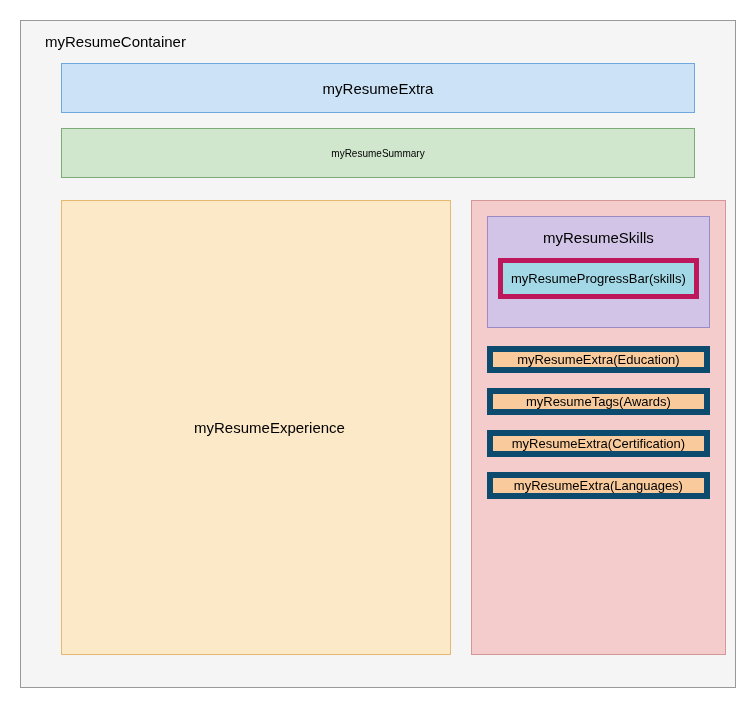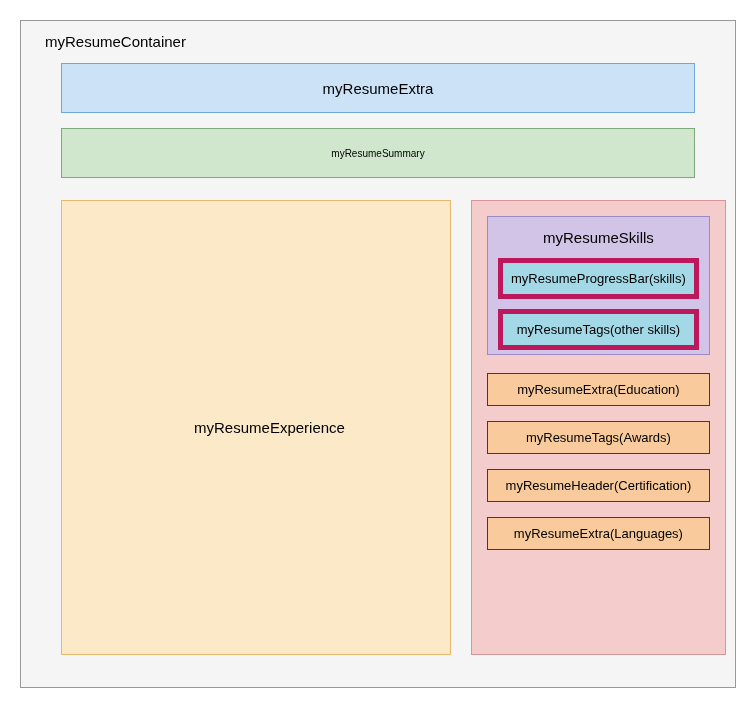--- a/index.html
+++ b/index.html
@@ -67,21 +67,21 @@
       background: #f4cccc;
       border: 1px solid #d49797;
       padding: 15px 15px 15px 15px;
       display: flex;
       flex-direction: column;
       gap: 18px;
     }
     .skills {
       background: #d1c4e6;
       border: 1px solid #9c89c5;
-      padding: 10px 10px 4px 10px;
+      padding: 10px 10px 28px 10px;
       display: flex;
       flex-direction: column;
       gap: 10px;
     }
     .skills-label {
       text-align: center;
       font-size: 15px;
       padding: 2px 0 2px 0;
     }
     .skills-item {
@@ -91,22 +91,21 @@
       text-align: center;
       font-size: 13px;
     }
     .extras {
       display: flex;
       flex-direction: column;
       gap: 15px;
     }
     .extra {
       background: #f9cb9c;
-      border: 1px solid #0c4a6e;
-      padding: 8px;
+      border: 6px solid #0c4a6e;
       text-align: center;
       font-size: 13px;
     }
   </style>
 </head>
 <body>
 
 <div class="container">
   <div class="container-label">myResumeContainer</div>
 
@@ -120,24 +119,23 @@
 
   <div class="main">
     <div class="experience">
       <span>myResumeExperience</span>
     </div>
 
     <div class="sidebar">
       <div class="skills">
         <div class="skills-label">myResumeSkills</div>
         <div class="skills-item">myResumeProgressBar(skills)</div>
-        <div class="skills-item">myResumeTags(other skills)</div>
       </div>
 
       <div class="extras">
         <div class="extra">myResumeExtra(Education)</div>
         <div class="extra">myResumeTags(Awards)</div>
-        <div class="extra">myResumeHeader(Certification)</div>
+        <div class="extra">myResumeExtra(Certification)</div>
         <div class="extra">myResumeExtra(Languages)</div>
       </div>
     </div>
   </div>
 </div>
 
 </body></html>

